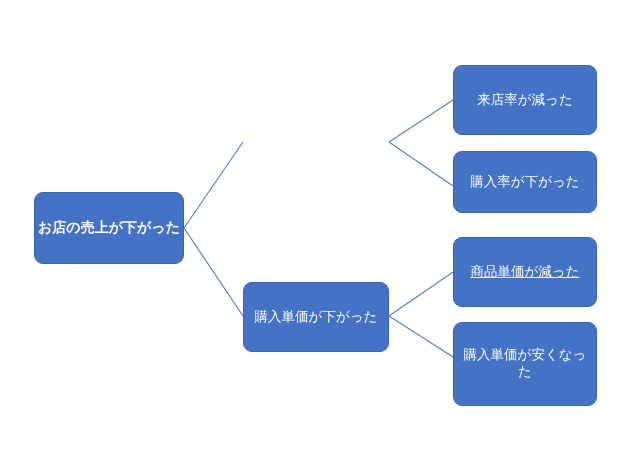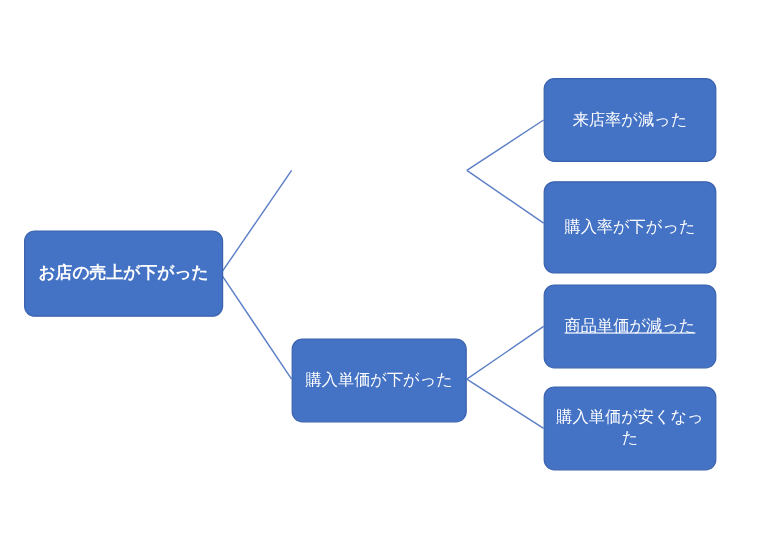--- a/index.html
+++ b/index.html
@@ -51,38 +51,38 @@
 
   <svg class="connectors" viewBox="0 0 640 457" xmlns="http://www.w3.org/2000/svg">
     <line x1="184" y1="228" x2="243" y2="142"></line>
     <line x1="184" y1="228" x2="243" y2="316"></line>
     <line x1="389" y1="142" x2="453" y2="100"></line>
     <line x1="389" y1="142" x2="453" y2="186"></line>
     <line x1="389" y1="316" x2="453" y2="272"></line>
     <line x1="389" y1="316" x2="453" y2="357"></line>
   </svg>
 
-  <div class="node root" style="left:20px;top:192px;width:166px;height:72px;text-align:center;">
+  <div class="node root" style="left:34px;top:192px;width:150px;height:72px;text-align:center;">
     <span>お店の売上が下がった</span>
   </div>
 
 
   <div class="node" style="left:243px;top:282px;width:146px;height:70px;align-items:center;">
     <span>購入単価が下がった</span>
   </div>
 
   <div class="node" style="left:453px;top:65px;width:144px;height:70px;">
     <span>来店率が減った</span>
   </div>
 
-  <div class="node" style="left:453px;top:151px;width:144px;height:77px;">
+  <div class="node" style="left:453px;top:151px;width:144px;height:62px;">
     <span>購入率が下がった</span>
   </div>
 
   <div class="node" style="left:453px;top:237px;width:144px;height:70px;text-decoration:underline;">
     <span>商品単価が減った</span>
   </div>
 
-  <div class="node" style="left:453px;top:322px;width:144px;height:70px;font-family:Liberation Serif, serif;">
+  <div class="node" style="left:453px;top:322px;width:144px;height:84px;font-family:Liberation Serif, serif;">
     <span>購入単価が安くなった</span>
   </div>
 
 </div>
 
 </body></html>

